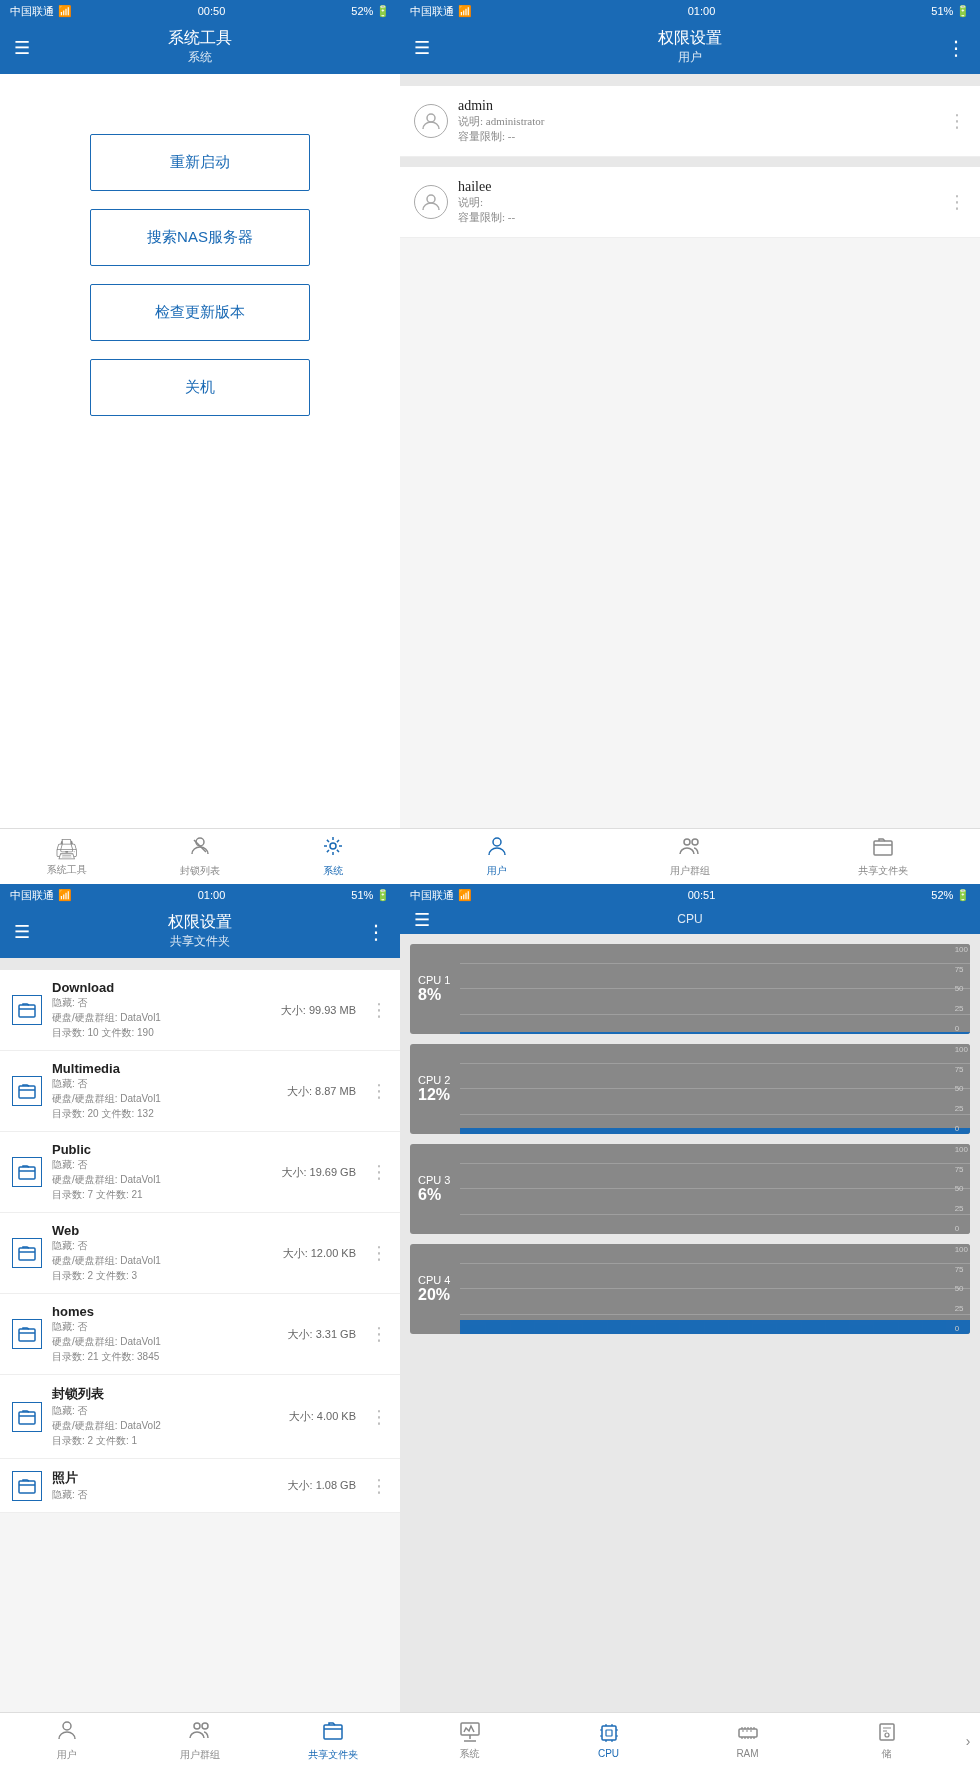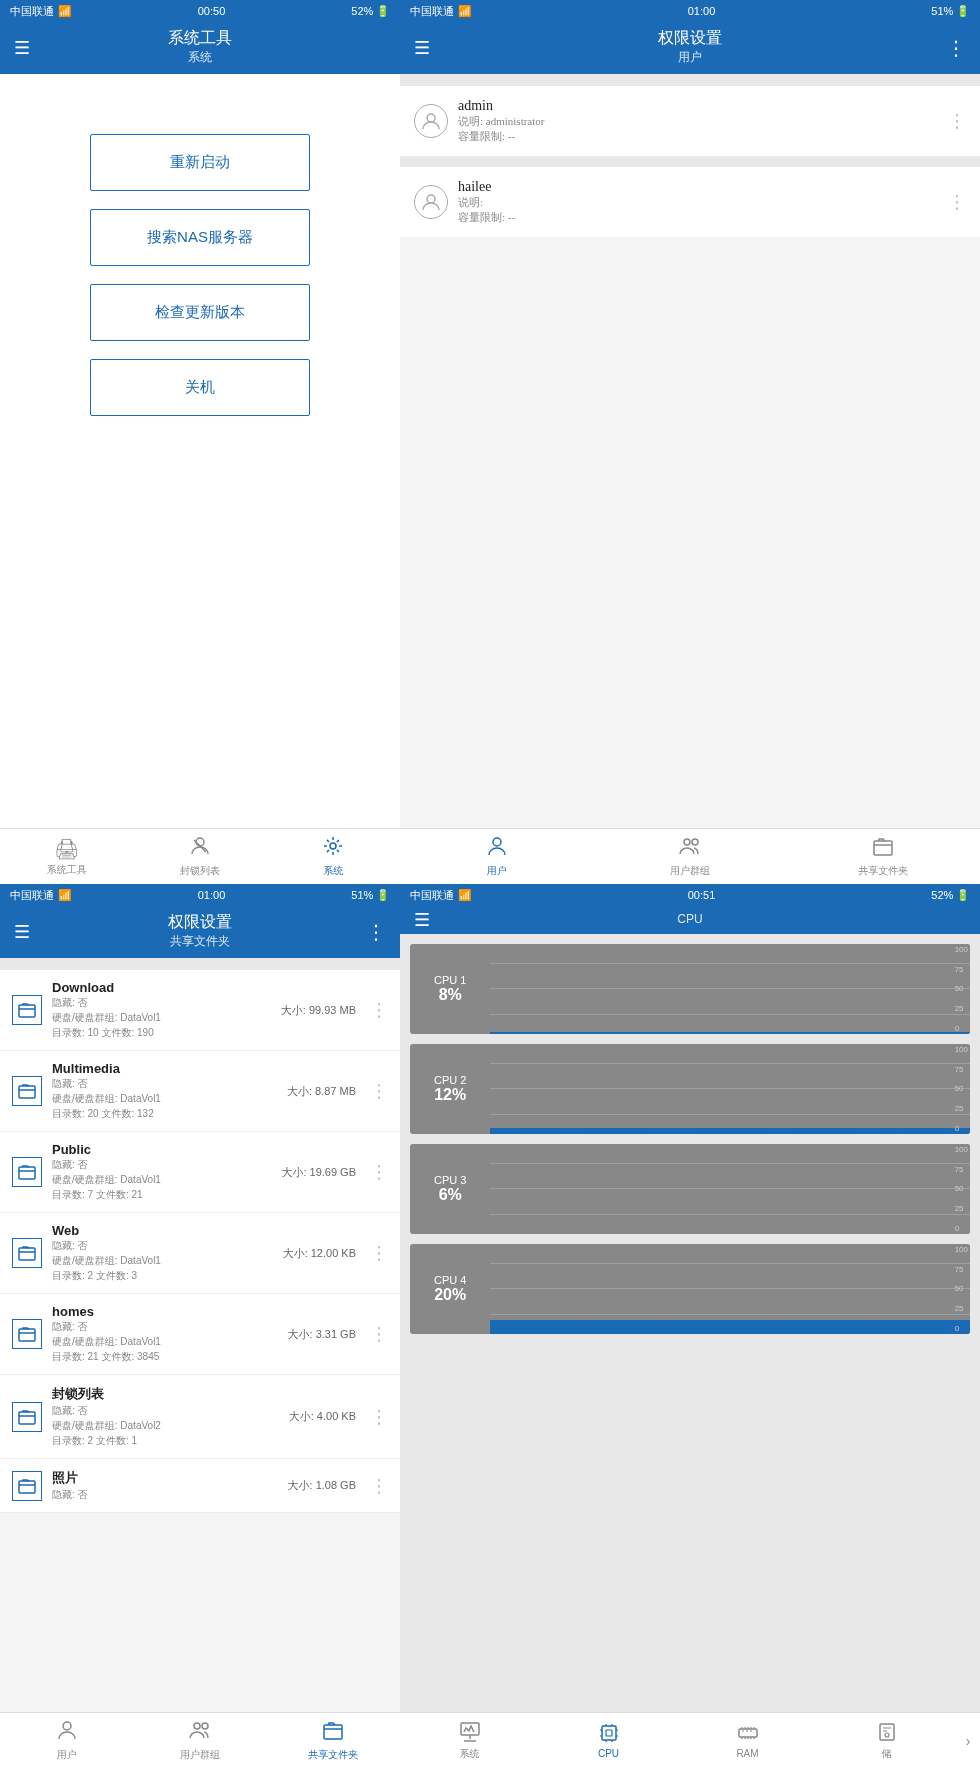--- a/index.html
+++ b/index.html
@@ -185,23 +185,23 @@
       border-radius: 3px;
       margin-bottom: 10px;
       display: flex;
       align-items: center;
       overflow: hidden;
       height: 90px;
     }
     .cpu-label {
       color: #fff;
       font-size: 11px;
-      padding: 6px 24px;
+      padding: 6px 8px;
       min-width: 50px;
-      text-align: center;
+      text-align: left;
     }
     .cpu-label .cpu-num { font-size: 11px; display: block; }
     .cpu-label .cpu-pct { font-size: 16px; font-weight: bold; display: block; }
 
     
     .tab-bar-monitor {
       background: #fff;
       border-top: 1px solid #ddd;
       display: flex;
       height: 56px;

